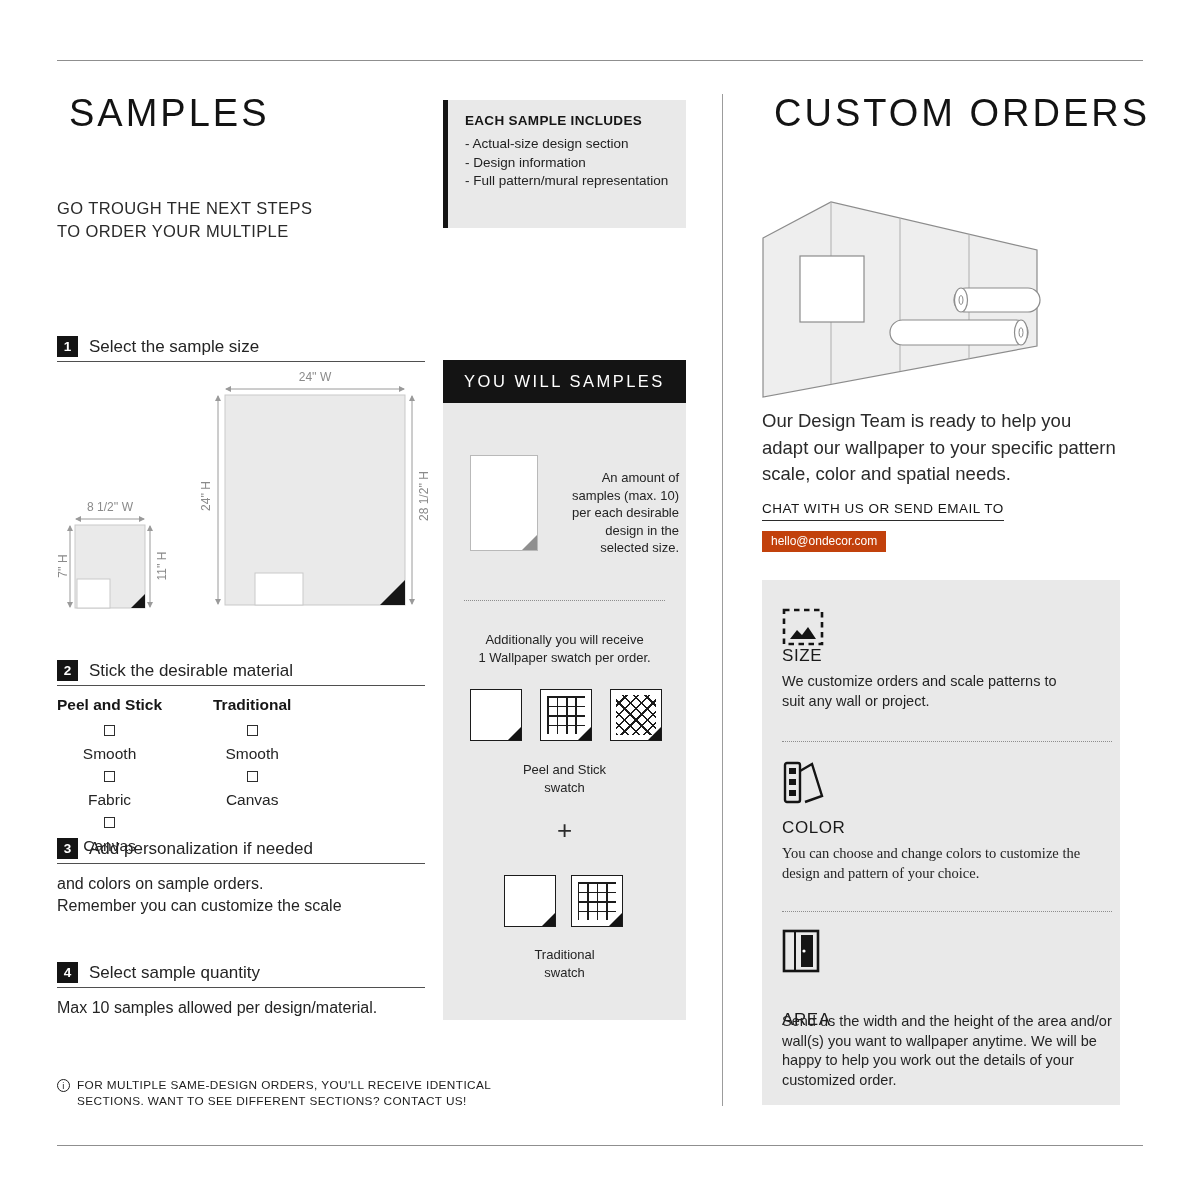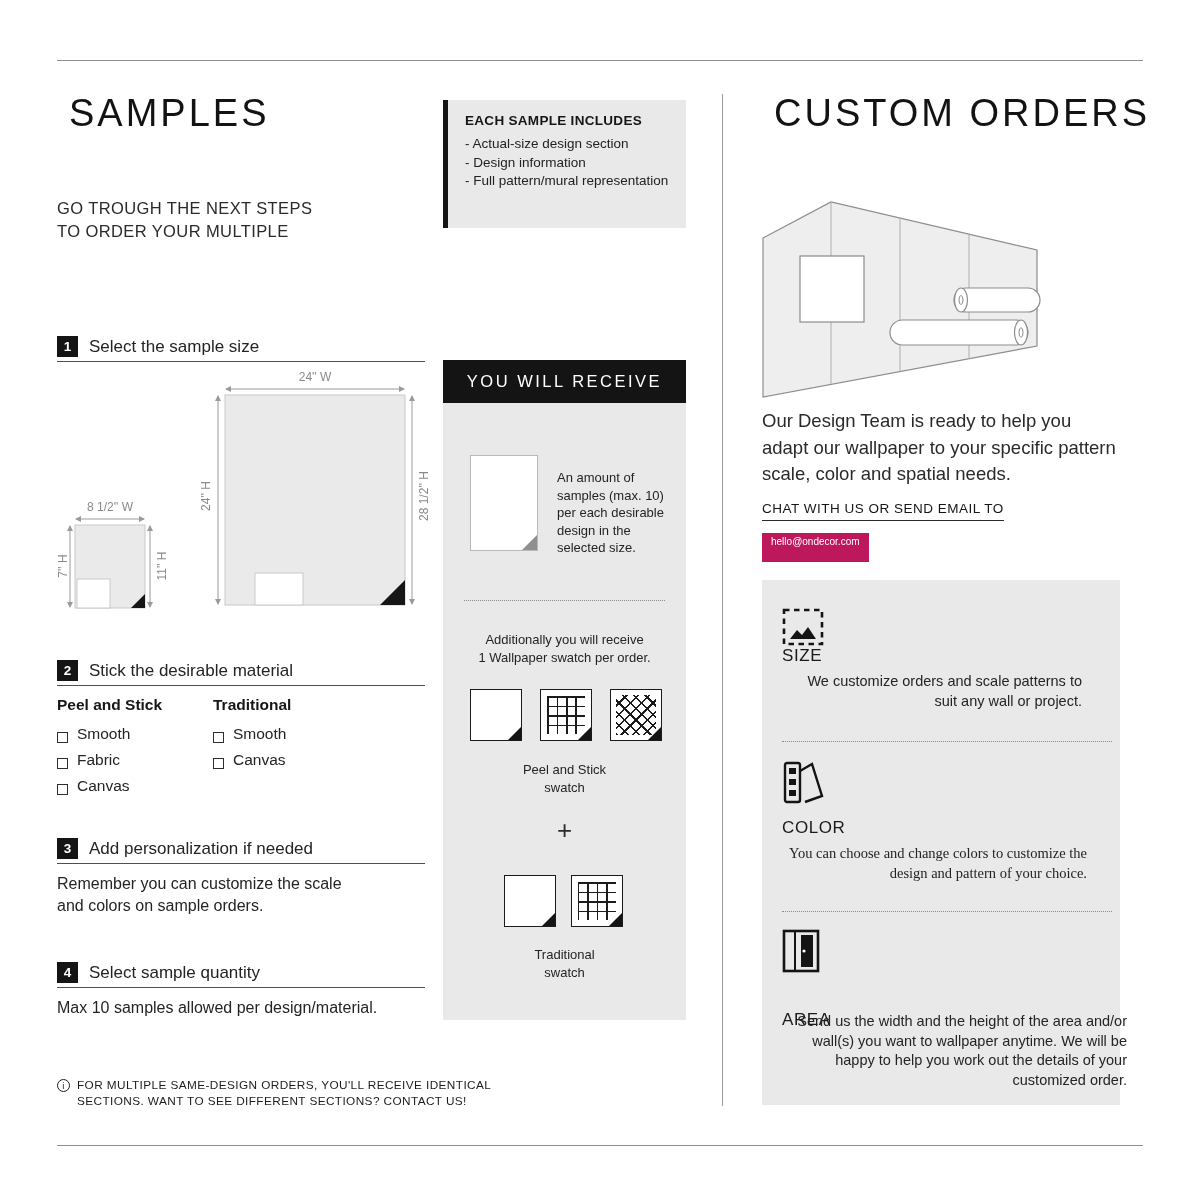--- a/index.html
+++ b/index.html
@@ -22,47 +22,47 @@
   .step-num { width:21px; height:21px; background:#141414; color:#ffffff; font-size:13.5px; font-weight:700; display:flex; align-items:center; justify-content:center; flex:0 0 21px; }
   .step-label { font-size:17px; color:#242424; }
   .step-rule { width:368px; height:1px; background:#4f4f4f; left:57px; }
 
   .dia-rect  { fill:#eaeaea; stroke:#c9c9c9; stroke-width:1; }
   .dia-inner { fill:#ffffff; stroke:#c9c9c9; stroke-width:1; }
   .dim { font-size:12px; fill:#8a8a8a; font-family:"Liberation Sans", sans-serif; }
   .dimline { stroke:#9a9a9a; stroke-width:1; }
 
   .mat-title { font-size:15.5px; font-weight:700; color:#161616; margin-bottom:11px; }
-  .chk { display:flex; align-items:flex-end; gap:9px; margin-bottom:8px; font-size:15.5px; color:#242424; }
+  .chk { display:flex; align-items:center; gap:9px; margin-bottom:8px; font-size:15.5px; color:#242424;flex-direction:column; }
   .chk-box { width:11px; height:11px; border:1.5px solid #2e2e2e; flex:0 0 11px; background:#ffffff; }
 
   .note { font-size:16px; line-height:22px; color:#242424; }
 
   .footer-note { display:flex; gap:7px; font-size:11.8px; letter-spacing:0.4px; line-height:15.5px; color:#1c1c1c; }
   .info-icon { width:13px; height:13px; border:1px solid #1c1c1c; border-radius:50%; font-size:9.5px; display:flex; align-items:center; justify-content:center; flex:0 0 13px; margin-top:1px; }
 
   .receive-header { background:#141414; color:#ffffff; display:flex; align-items:center; justify-content:center; font-size:16.5px; letter-spacing:2.5px; }
   .receive-panel { background:#e9e9e9; }
   .sheet-icon { background:#ffffff; border:1px solid #b9b9b9; position:absolute; }
   .fold { position:absolute; right:0; bottom:0; background:#141414; clip-path:polygon(100% 0, 100% 100%, 0 100%); width:13px; height:13px; }
   .fold-gray { background:#8f8f8f; width:15px; height:15px; }
   .swatch { width:52px; height:52px; border:1.6px solid #1b1b1b; background:#ffffff; position:relative; }
   .grid-inner  { position:absolute; inset:6px; background-image:repeating-linear-gradient(to right,#1b1b1b 0 1.5px,transparent 1.5px 9.5px),repeating-linear-gradient(to bottom,#1b1b1b 0 1.5px,transparent 1.5px 9.5px); }
   .cross-inner { position:absolute; inset:5px; background-image:repeating-linear-gradient(45deg,#1b1b1b 0 1.5px,transparent 1.5px 8px),repeating-linear-gradient(-45deg,#1b1b1b 0 1.5px,transparent 1.5px 8px); }
   .center-text { text-align:center; font-size:13px; line-height:17.5px; color:#242424; }
-  .small-text { font-size:13px; line-height:17.5px; color:#242424; }
+  .small-text { font-size:13px; line-height:17.5px; color:#242424;text-align:right; }
   .plus { font-size:26px; color:#2b2b2b; text-align:center; }
   .dotted { border-top:1.5px dotted #8d8d8d; height:0; }
 
   .desc { font-size:18.5px; line-height:26.5px; color:#2a2a2a; }
   .contact-label { font-size:13.5px; letter-spacing:0.5px; color:#161616; border-bottom:1px solid #2b2b2b; padding-bottom:4px; display:inline-block; }
-  .email-chip { background:#be185d; color:#ffffff; font-size:10px; padding:3px 9px 15px; display:inline-block; }
+  .email-chip { background:#c2410c; color:#ffffff; font-size:12px; padding:3px 9px 4px; display:inline-block; }
   .features-panel { background:#e9e9e9; }
   .feat-name { font-size:17px; letter-spacing:0.6px; color:#1a1a1a; }
-  .feat-text { font-size:14.5px; line-height:19.5px; color:#242424;text-align:right; }
+  .feat-text { font-size:14.5px; line-height:19.5px; color:#242424; }
 </style>
 </head>
 <body>
 
 <div class="page">
 
   <div class="rule abs" style="left:57px; top:60px; width:1086px;"></div>
   <div class="rule abs" style="left:57px; top:1145px; width:1086px;"></div>
   <div class="vrule abs" style="left:722px; top:94px; height:1012px;"></div>
 
@@ -147,41 +147,41 @@
       <span>Canvas</span>
     </div>
   </div>
 
   <div class="step abs" style="left:57px; top:838px;">
     <span class="step-num">3</span>
     <span class="step-label">Add personalization if needed</span>
   </div>
   <div class="step-rule abs" style="top:863px;"></div>
   <div class="note abs" style="left:57px; top:873px;">
+    <div>and colors on sample orders.</div>
     <div>Remember you can customize the scale</div>
-    <div>and colors on sample orders.</div>
   </div>
 
   <div class="step abs" style="left:57px; top:962px;">
     <span class="step-num">4</span>
     <span class="step-label">Select sample quantity</span>
   </div>
   <div class="step-rule abs" style="top:987px;"></div>
   <div class="note abs" style="left:57px; top:997px;">Max 10 samples allowed per design/material.</div>
 
   <div class="footer-note abs" style="left:57px; top:1078px;">
     <span class="info-icon">i</span>
     <div>
       <div>FOR MULTIPLE SAME-DESIGN ORDERS, YOU'LL RECEIVE IDENTICAL</div>
       <div>SECTIONS. WANT TO SEE DIFFERENT SECTIONS? CONTACT US!</div>
     </div>
   </div>
 
   <div class="receive-header abs" style="left:443px; top:360px; width:243px; height:43px;">
-    <span>YOU WILL RECEIVE</span>
+    <span>YOU WILL SAMPLES</span>
   </div>
 
   <div class="receive-panel abs" style="left:443px; top:403px; width:243px; height:617px;">
 
     <div class="sheet-icon" style="left:27px; top:52px; width:68px; height:96px;">
       <span class="fold fold-gray"></span>
     </div>
     <div class="small-text abs" style="left:114px; top:66px; width:122px;">An amount of samples (max. 10) per each desirable design in the selected size.</div>
 
     <div class="dotted abs" style="left:21px; top:197px; width:201px;"></div>

